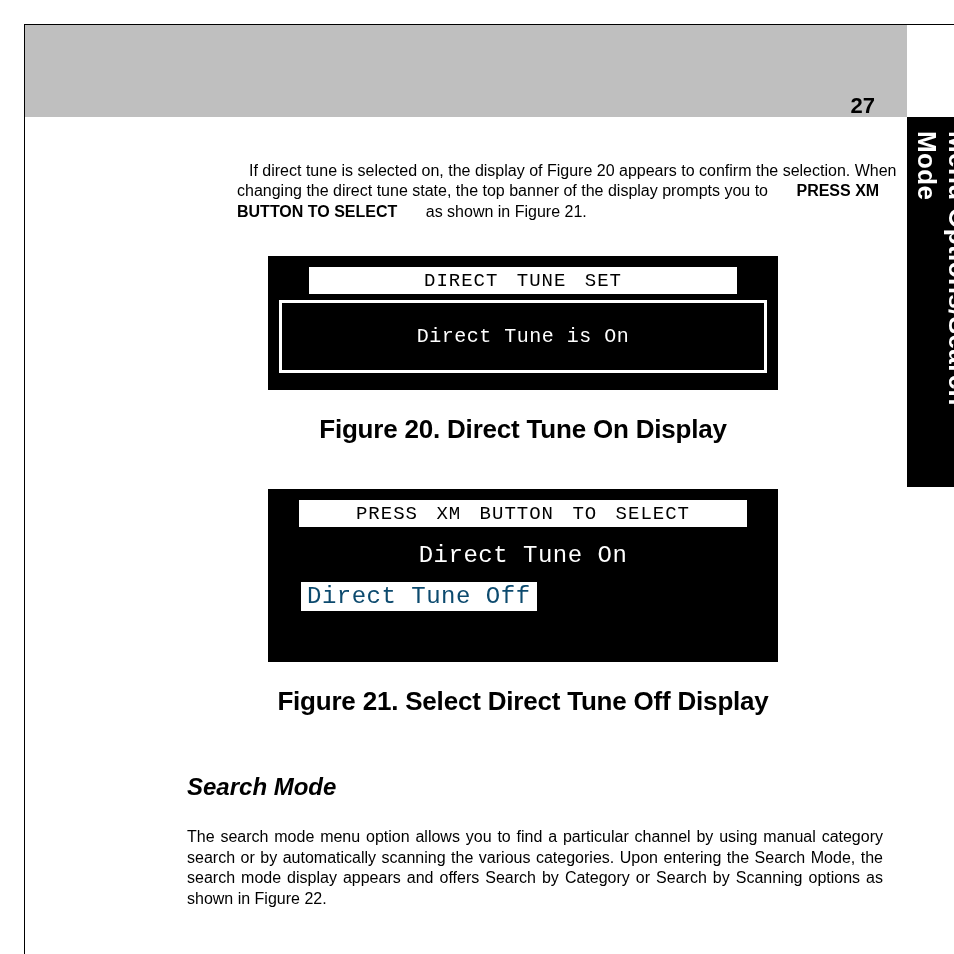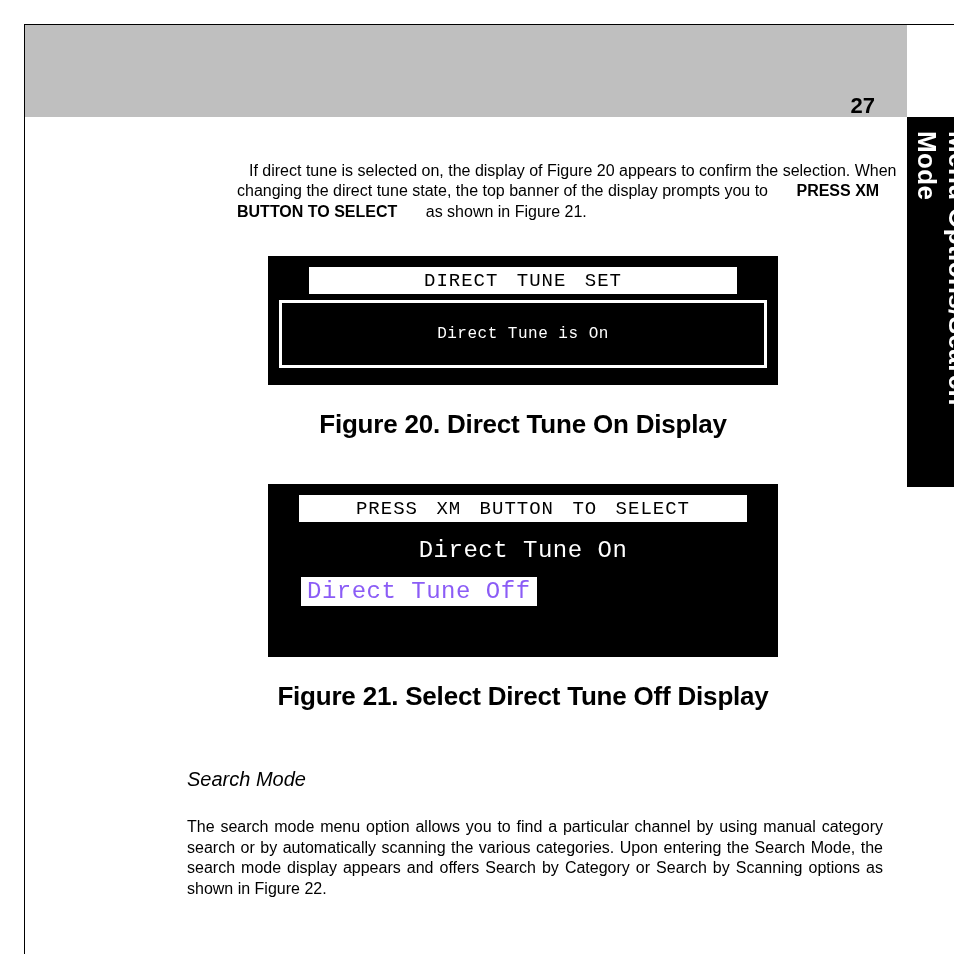--- a/index.html
+++ b/index.html
@@ -93,51 +93,51 @@
     font-size: 19px;
     letter-spacing: 1px;
     margin: 0 30px 6px 30px;
     word-spacing: 6px;
   }
   .display.fig21 .banner { margin: 0 20px 14px 20px; }
   .display .innerbox {
     border: 3px solid #fff;
     padding: 22px 0;
     text-align: center;
-    font-size: 16px;
+    font-size: 20px;
     letter-spacing: 0.5px;
   }
   .display .rows {
     padding: 0 10px 22px 10px;
   }
   .display .row {
     font-size: 24px;
     padding: 1px 6px;
     letter-spacing: 0.5px;
     text-align: center;
   }
   .display .row.selected {
     background: #fff;
-    color: #8b5cf6;
+    color: #0c4a6e;
     display: inline-block;
   }
 
   .caption {
     text-align: center;
     font-weight: 700;
     font-size: 26px;
     margin-top: 10px;
     margin-bottom: 32px;
     letter-spacing: -0.2px;
   }
 
   .section-head {
-    font-weight: 400;
+    font-weight: 700;
     font-style: italic;
-    font-size: 20px;
+    font-size: 24px;
     margin-bottom: 2px;
   }
   .para2 { width: 720px; text-align: justify; }
 </style>
 </head>
 <body>
 
 <div class="page">
 
   <div class="topbar">

